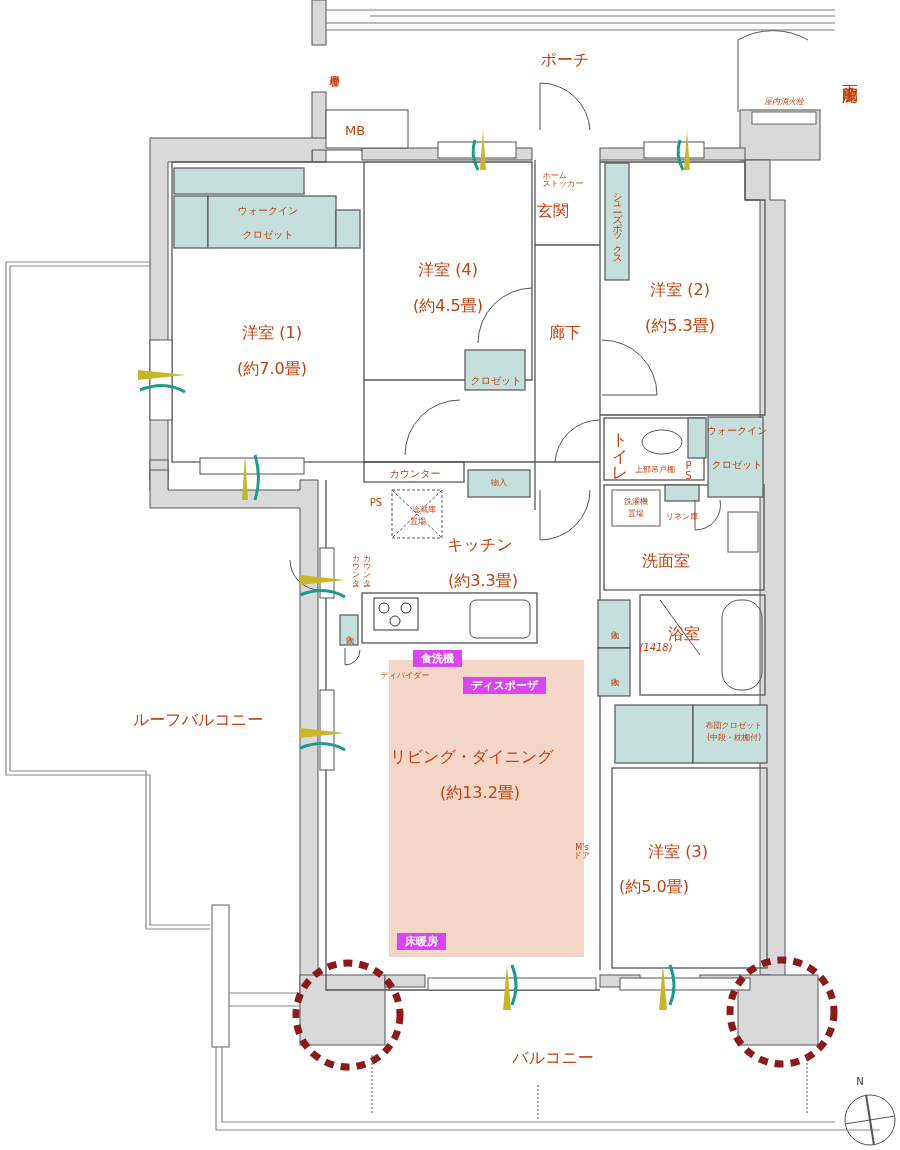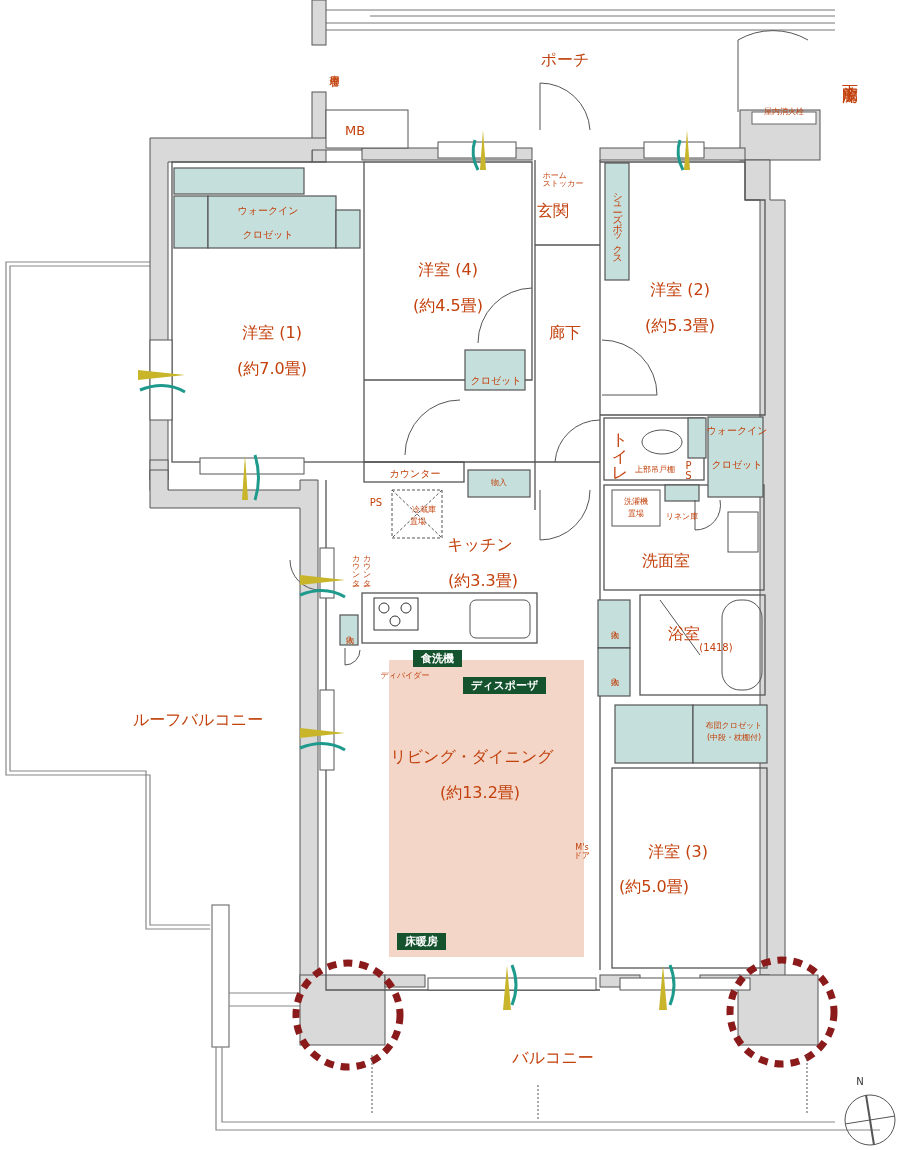--- a/index.html
+++ b/index.html
@@ -4,21 +4,21 @@
 <style>
   html,body{margin:0;padding:0;background:#fff;}
   body{width:900px;height:1150px;position:relative;overflow:hidden;font-family:"DejaVu Sans","Liberation Sans",sans-serif;}
   svg{position:absolute;left:0;top:0;}
   .lbl{position:absolute;color:#c2410c;white-space:nowrap;line-height:1;transform:translate(-50%,-50%);}
   .lg{font-size:16px;}
   .md{font-size:13px;}
   .sm{font-size:10px;}
   .xs{font-size:8px;}
   .vt{writing-mode:vertical-rl;text-orientation:upright;letter-spacing:-1px;}
-  .tag{position:absolute;background:#14532d;color:#fff;font-size:11px;font-weight:bold;padding:3px 8px;line-height:1;white-space:nowrap;}
+  .tag{position:absolute;background:#d946ef;color:#fff;font-size:11px;font-weight:bold;padding:3px 8px;line-height:1;white-space:nowrap;}
   .floorheat{position:absolute;background:#f3d6c8;}
 </style>
 </head>
 <body>
 
 <svg width="900" height="1150" viewBox="0 0 900 1150">
   <defs>
     <pattern id="hatch" width="8" height="8" patternUnits="userSpaceOnUse" patternTransform="rotate(45)">
       <rect width="8" height="8" fill="#d9d9d9"></rect>
     </pattern>
@@ -193,42 +193,42 @@
     <line x1="845" y1="1124" x2="895" y2="1116"></line>
   </g>
 </svg>
 
 <div class="floorheat" style="left:389px;top:660px;width:195px;height:297px;"></div>
 
 <div class="lbl lg" style="left:565px;top:60px;">ポーチ</div>
 <div class="lbl lg vt" style="left:850px;top:75px;">開放廊下</div>
 <div class="lbl sm vt" style="left:334px;top:70px;">管理用扉</div>
 <div class="lbl md" style="left:355px;top:130px;">MB</div>
-<div class="lbl xs" style="left:784px;top:112px;">屋内消火栓</div>
+<div class="lbl xs" style="left:784px;top:102px;font-style:italic;">屋内消火栓</div>
 <div class="lbl lg" style="left:198px;top:720px;">ルーフバルコニー</div>
 <div class="lbl lg" style="left:553px;top:1058px;">バルコニー</div>
 
 <div class="lbl lg" style="left:272px;top:333px;">洋室 (1)</div>
 <div class="lbl lg" style="left:272px;top:369px;">(約7.0畳)</div>
 <div class="lbl lg" style="left:448px;top:270px;">洋室 (4)</div>
 <div class="lbl lg" style="left:448px;top:306px;">(約4.5畳)</div>
 <div class="lbl lg" style="left:680px;top:290px;">洋室 (2)</div>
 <div class="lbl lg" style="left:680px;top:326px;">(約5.3畳)</div>
 <div class="lbl lg" style="left:678px;top:852px;">洋室 (3)</div>
 <div class="lbl lg" style="left:654px;top:887px;">(約5.0畳)</div>
 <div class="lbl lg" style="left:553px;top:211px;">玄関</div>
 <div class="lbl lg" style="left:565px;top:333px;">廊下</div>
 <div class="lbl lg" style="left:480px;top:545px;">キッチン</div>
 <div class="lbl lg" style="left:483px;top:581px;">(約3.3畳)</div>
 <div class="lbl lg" style="left:472px;top:757px;">リビング・ダイニング</div>
 <div class="lbl lg" style="left:480px;top:793px;">(約13.2畳)</div>
 <div class="lbl lg vt" style="left:620px;top:447px;">トイレ</div>
 <div class="lbl lg" style="left:666px;top:561px;">洗面室</div>
 <div class="lbl lg" style="left:684px;top:634px;">浴室</div>
-<div class="lbl sm" style="left:716px;top:648px;">(1418)</div>
+<div class="lbl sm" style="left:656px;top:648px;font-style:italic;">(1418)</div>
 
 <div class="lbl sm" style="left:268px;top:211px;">ウォークイン</div>
 <div class="lbl sm" style="left:268px;top:235px;">クロゼット</div>
 <div class="lbl sm" style="left:496px;top:381px;">クロゼット</div>
 <div class="lbl xs" style="left:563px;top:180px;white-space:pre;text-align:left;">ホーム
 ストッカー</div>
 <div class="lbl sm vt" style="left:617px;top:222px;">シューズボックス</div>
 <div class="lbl sm" style="left:737px;top:431px;">ウォークイン</div>
 <div class="lbl sm" style="left:737px;top:465px;">クロゼット</div>
 <div class="lbl xs" style="left:655px;top:470px;">上部吊戸棚</div>

